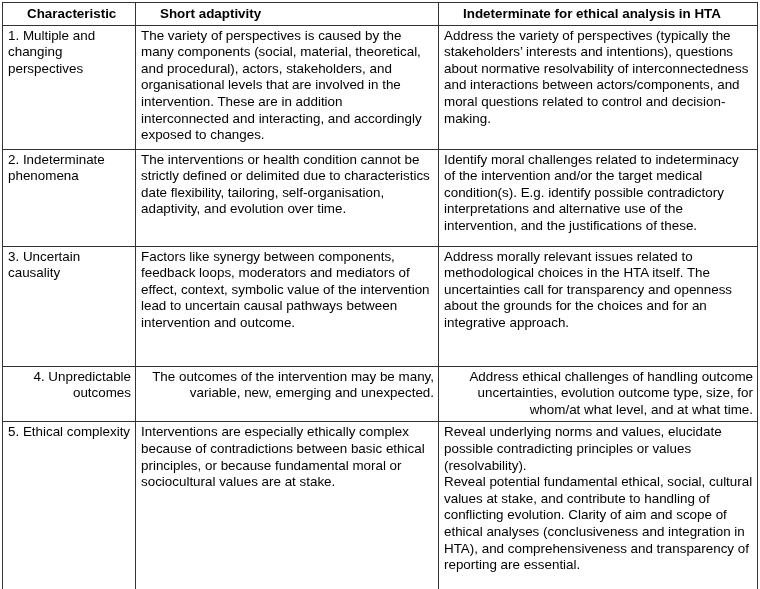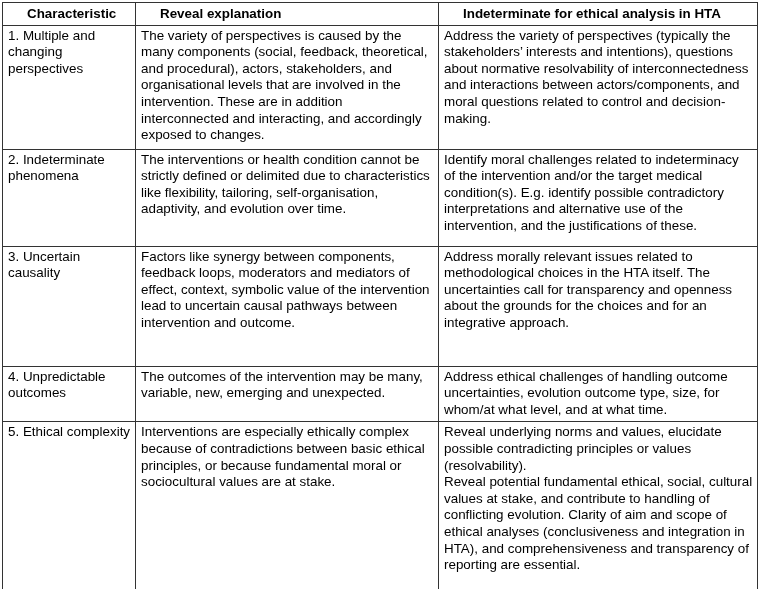--- a/index.html
+++ b/index.html
@@ -37,50 +37,50 @@
     table.doc-table th {
       font-weight: bold;
       padding-top: 3px;
       padding-bottom: 2px;
       padding-left: 24px;
     }
     .para { display: block; }
     tr.row-1 td { height: 118px; margin-top: 31px; }
     tr.row-2 td { height: 91px; }
     tr.row-3 td { height: 114px; margin-top: 24px; }
-    tr.row-4 td { height: 43px; }
+    tr.row-4 td { height: 43px; text-align: right; }
     tr.row-5 td { height: 168px; }
   </style>
 </head>
 <body>
 
 <table class="doc-table">
   <colgroup>
     <col class="c1">
     <col class="c2">
     <col class="c3">
   </colgroup>
   <thead>
     <tr>
       <th>Characteristic</th>
-      <th>Reveal explanation</th>
+      <th>Short adaptivity</th>
       <th>Indeterminate for ethical analysis in HTA</th>
     </tr>
   </thead>
   <tbody>
     <tr class="row-1">
       <td>1. Multiple and changing perspectives</td>
-      <td>The variety of perspectives is caused by the many components (social, feedback, theoretical, and procedural), actors, stakeholders, and organisational levels that are involved in the intervention. These are in addition interconnected and interacting, and accordingly exposed to changes.</td>
+      <td>The variety of perspectives is caused by the many components (social, material, theoretical, and procedural), actors, stakeholders, and organisational levels that are involved in the intervention. These are in addition interconnected and interacting, and accordingly exposed to changes.</td>
       <td>
         <span class="para">Address the variety of perspectives (typically the stakeholders’ interests and intentions), questions about normative resolvability of interconnectedness and interactions between actors/components, and moral questions related to control and decision-making.</span>
       </td>
     </tr>
     <tr class="row-2">
       <td>2. Indeterminate phenomena</td>
-      <td>The interventions or health condition cannot be strictly defined or delimited due to characteristics like flexibility, tailoring, self-organisation, adaptivity, and evolution over time.</td>
+      <td>The interventions or health condition cannot be strictly defined or delimited due to characteristics date flexibility, tailoring, self-organisation, adaptivity, and evolution over time.</td>
       <td>
         <span class="para">Identify moral challenges related to indeter­minacy of the intervention and/or the target medical condition(s). E.g. identify possible contradictory interpretations and alternative use of the intervention, and the justifications of these.</span>
       </td>
     </tr>
     <tr class="row-3">
       <td>3. Uncertain causality</td>
       <td>Factors like synergy between components, feedback loops, moderators and mediators of effect, context, symbolic value of the intervention lead to uncertain causal path­ways between intervention and outcome.</td>
       <td>
         <span class="para">Address morally relevant issues related to methodological choices in the HTA itself. The uncertainties call for transparency and open­ness about the grounds for the choices and for an integrative approach.</span>
       </td>

